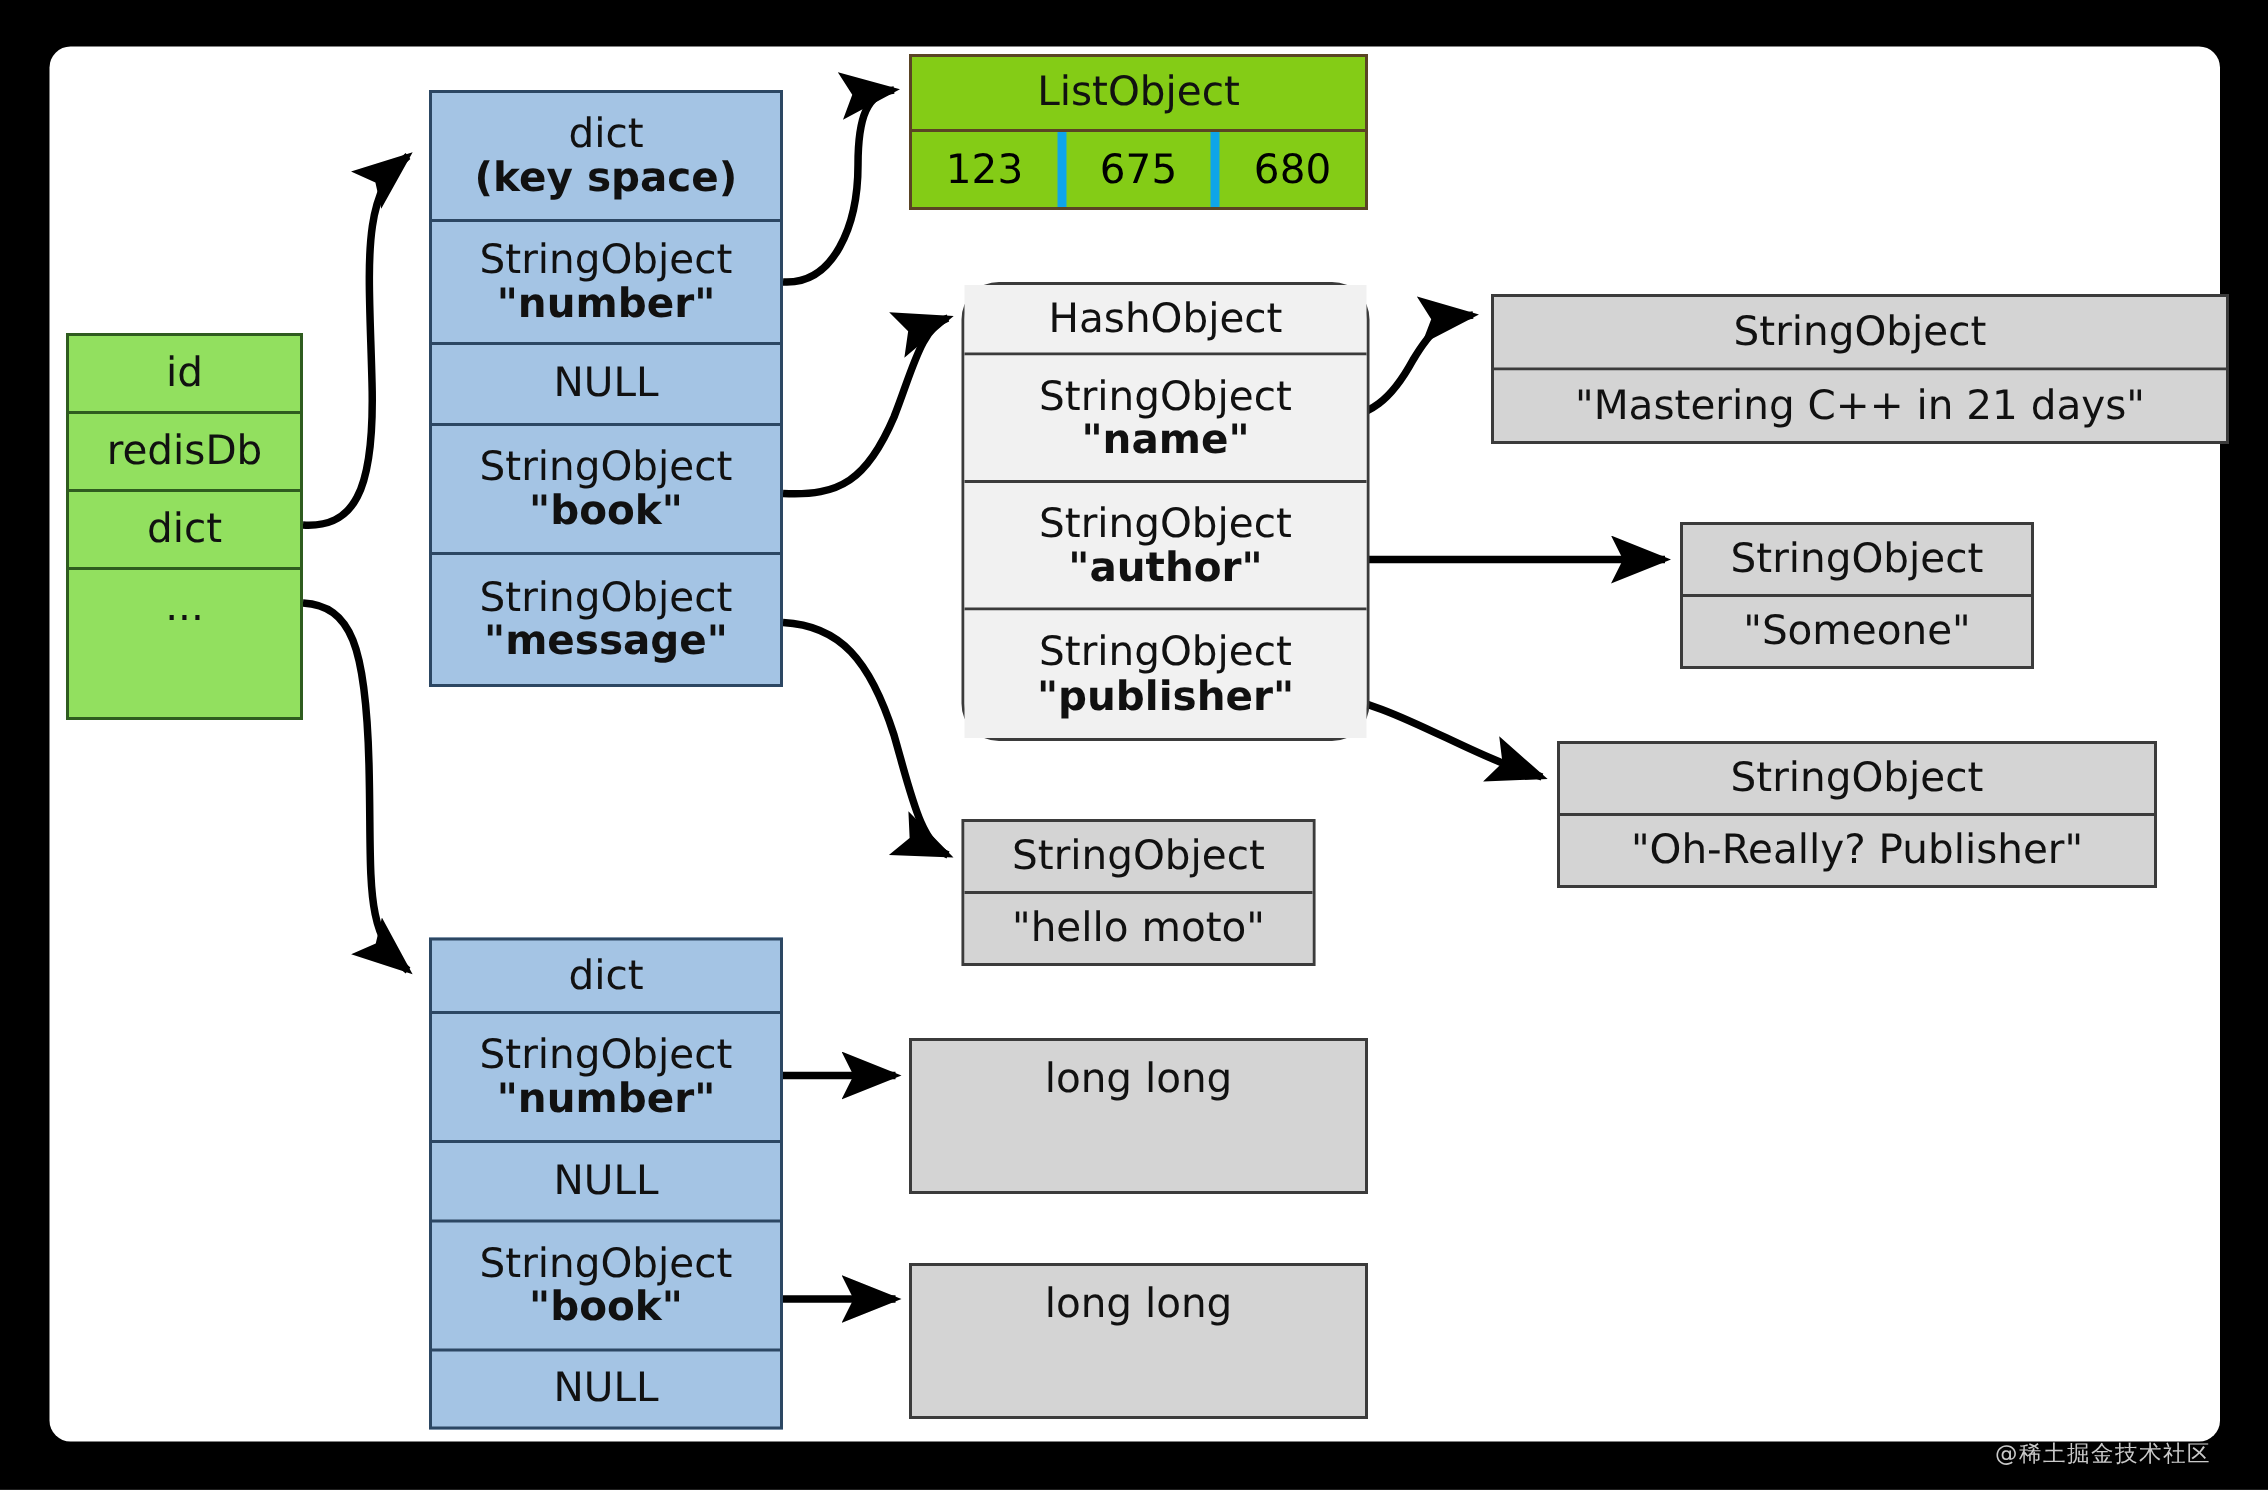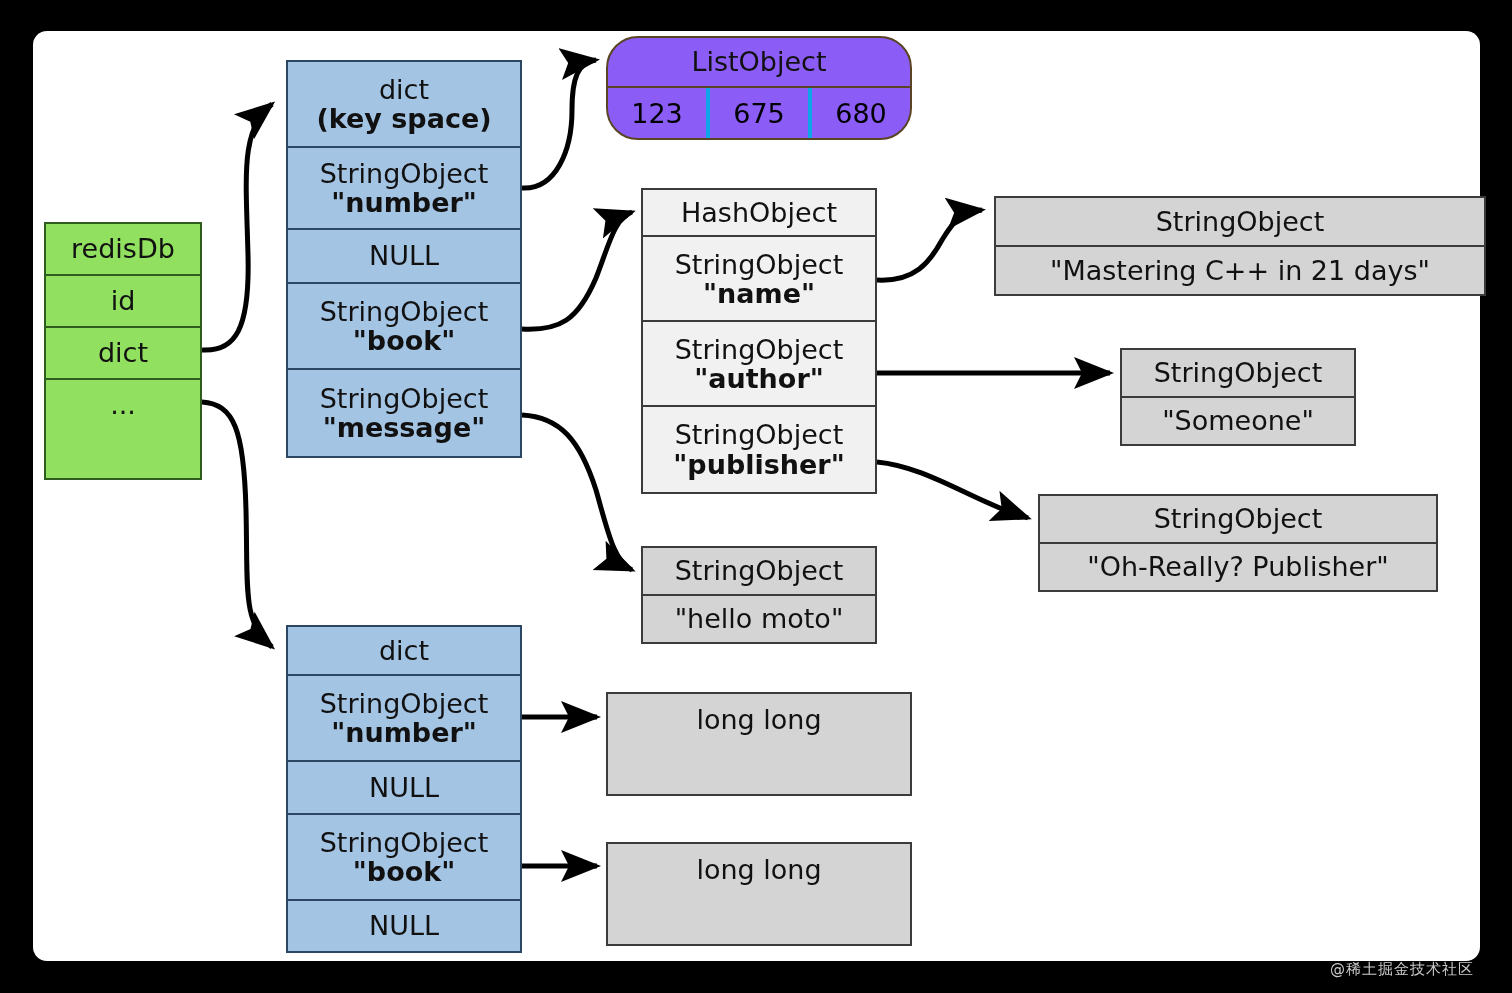--- a/index.html
+++ b/index.html
@@ -66,21 +66,21 @@
 
   
   .green  { background: #92e05f; }
   .green .cell { border-bottom-color: #2f5c1f; }
   .green { border-color: #2f5c1f; }
 
   .blue   { background: #a4c4e4; }
   .blue .cell { border-bottom-color: #2c4763; }
   .blue { border-color: #2c4763; }
 
-  .tan    { background: #8b5cf6; border-radius: 32px; }
+  .tan    { background: #84cc16; }
   .tan { border-color: #5a4424; }
   .tan .cell { border-bottom-color: #5a4424; }
 
   .white  { background: #f1f1f1; }
   .white .cell { background: #f1f1f1; }
 
   .gray   { background: #d4d4d4; }
   .gray .cell { background: #d4d4d4; }
 
   
@@ -88,21 +88,21 @@
     display: flex;
     flex-direction: row;
     width: 100%;
     flex: 1;
   }
   .hsplit .hc {
     flex: 1;
     display: flex;
     align-items: center;
     justify-content: center;
-    border-right: 4px solid #0ea5e9;
+    border-right: 6px solid #0ea5e9;
     box-sizing: border-box;
   }
   .hsplit .hc:last-child { border-right: none; }
   .f24 { font-size: 27px; }
 
   #watermark {
     position: absolute;
     right: 38px;
     bottom: 14px;
     font-size: 15px;
@@ -141,24 +141,24 @@
 
     <path d="M877,462 C920,466 960,492 1000,508 L1028,518" fill="none" stroke="#000000" stroke-width="5" marker-end="url(#arrow)"></path>
 
     <path d="M522,717 L597,717" fill="none" stroke="#000000" stroke-width="5" marker-end="url(#arrow)"></path>
 
     <path d="M522,866 L597,866" fill="none" stroke="#000000" stroke-width="5" marker-end="url(#arrow)"></path>
   </svg>
 
   <div class="node green" style="left:44px; top:222px; width:158px; height:258px;">
     <div class="cell f24" style="height:52px;">
+        <span class="l1">id</span>
+      </div>
+    <div class="cell f24" style="height:52px;">
         <span class="l1">redisDb</span>
-      </div>
-    <div class="cell f24" style="height:52px;">
-        <span class="l1">id</span>
       </div>
     <div class="cell f24" style="height:52px;">
         <span class="l1">dict</span>
       </div>
     <div class="cell f24" style="height:50px;">
         <span class="l1">...</span>
       </div>
   </div>
 
   <div class="node blue" style="left:286px; top:60px; width:236px; height:398px;">
@@ -187,21 +187,21 @@
     <div class="cell f24" style="height:50px;">
         <span class="l1">ListObject</span>
       </div>
     <div class="hsplit">
       <div class="hc f24">123</div>
       <div class="hc f24">675</div>
       <div class="hc f24">680</div>
     </div>
   </div>
 
-  <div class="node white" style="left:641px; top:188px; width:236px; height:306px;">
+  <div class="node white" style="left:641px; top:188px; width:272px; height:306px;border-radius:25px;">
     <div class="cell f24" style="height:48px;">
         <span class="l1">HashObject</span>
       </div>
     <div class="cell f24" style="height:86px;">
       <span class="l1">StringObject</span>
       <span class="l2">"name"</span>
     </div>
     <div class="cell f24" style="height:86px;">
       <span class="l1">StringObject</span>
       <span class="l2">"author"</span>

